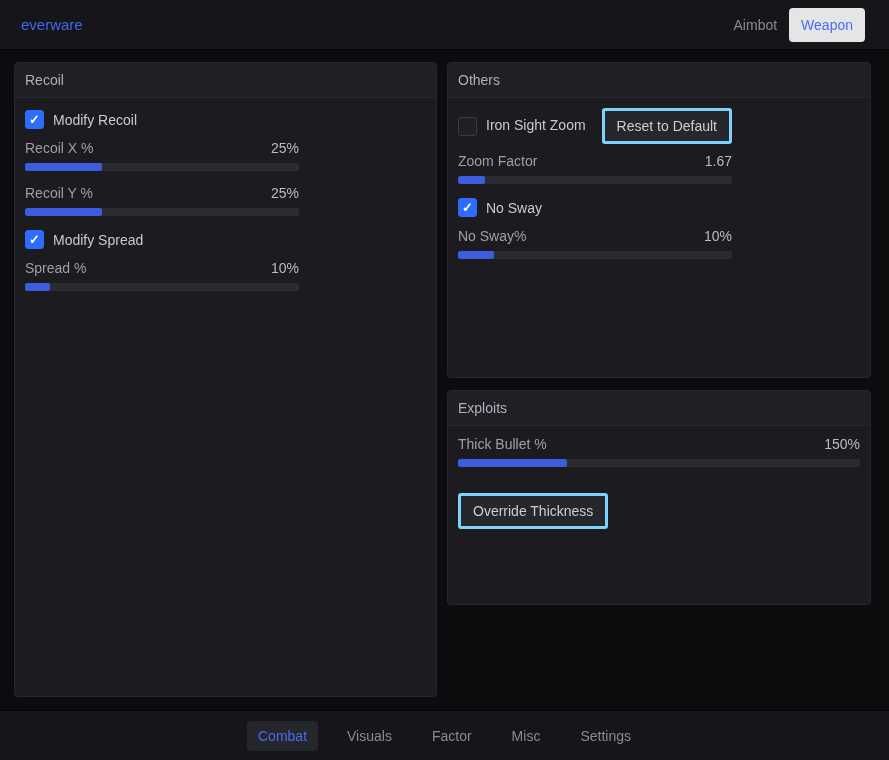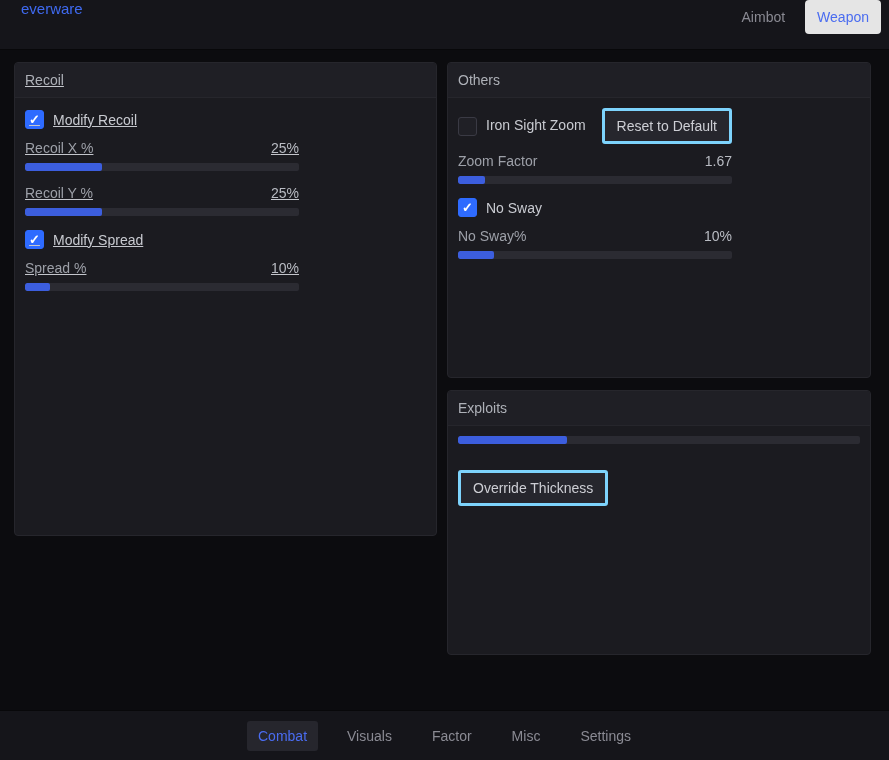--- a/index.html
+++ b/index.html
@@ -5,35 +5,35 @@
   * { margin:0; padding:0; box-sizing:border-box; }
   html,body { width:889px; height:760px; }
   body {
     background:#0c0c0f;
     font-family:"Liberation Sans", sans-serif;
     color:#c4c6cc;
     overflow:hidden;
   }
   .topbar {
     height:50px; background:#15151a;
-    display:flex; align-items:flex-start;
-    padding:0 8px 0 21px;
+    display:flex; align-items:center;
+    padding:0 24px 0 21px;
     border-bottom:1px solid #08080a;
   }
   .brand { color:#3f6af0; font-size:15px; }
-  .top-tabs { margin-left:auto; display:flex; align-items:center; gap:8px; }
+  .top-tabs { margin-left:auto; display:flex; align-items:center; }
   .top-tab { color:#8a8a93; font-size:14px; cursor:pointer; padding:9px 12px; border-radius:4px; }
   .top-tab.active { background:#e5e5e5; color:#4a6cf0; }
 
   .main { height:660px; padding:12px 14px; display:flex; gap:10px; }
   .panel { background:#1b1b20; border:1px solid #26262c; border-radius:4px; overflow:hidden; }
-  .panel-recoil { width:423px; height:474px;text-decoration:underline; }
+  .panel-recoil { width:423px; height:635px; }
   .col-right { width:424px; display:flex; flex-direction:column; gap:12px; }
   .panel-others { height:316px; }
-  .panel-exploits { height:265px; }
+  .panel-exploits { height:215px; }
   .panel-header {
     padding:9px 10px; font-size:14px; color:#aeb1b8;
     background:#1f1f25; border-bottom:1px solid #26262c;
   }
   .panel-body { padding:10px; }
 
   .check-row { display:flex; align-items:center; gap:9px; margin:2px 0 11px; }
   .checkbox {
     width:19px; height:19px; border-radius:3px;
     background:#202026; border:1px solid #3a3a44;
@@ -187,20 +187,24 @@
           </div>
 
         </div>
       </section>
 
       <section class="panel panel-exploits">
         <div class="panel-header">Exploits</div>
         <div class="panel-body">
 
           <div class="ctl full">
+            <div class="ctl-labels">
+              <span class="ctl-label">Thick Bullet %</span>
+              <span class="ctl-value">150%</span>
+            </div>
             <div class="slider-track">
               <div class="slider-fill" style="width: 27%;"></div>
             </div>
           </div>
 
           <button class="btn exploit-btn">Override Thickness</button>
 
         </div>
       </section>
 

